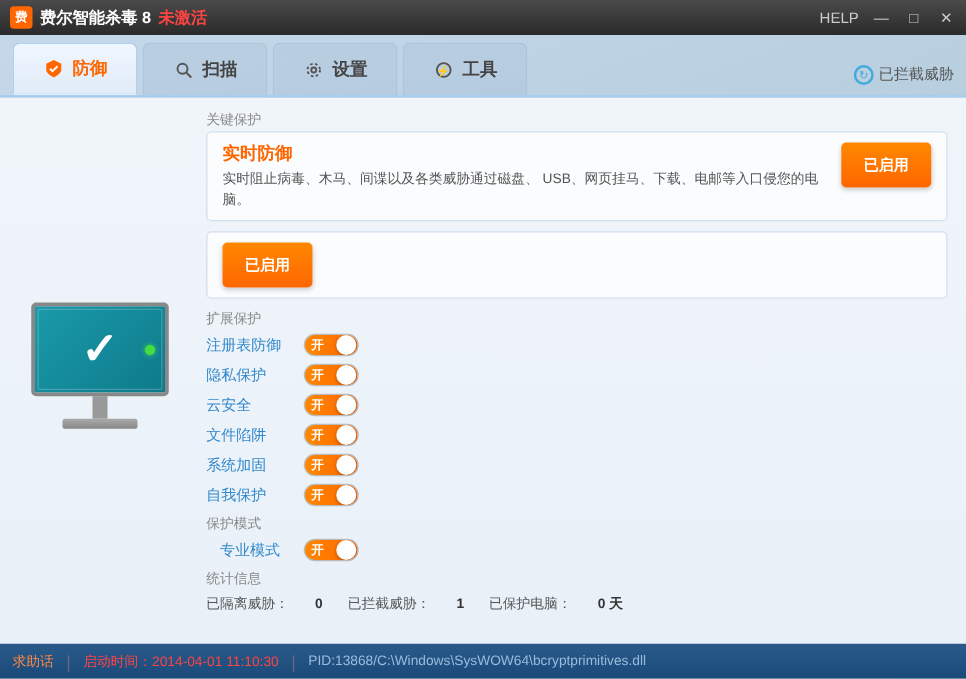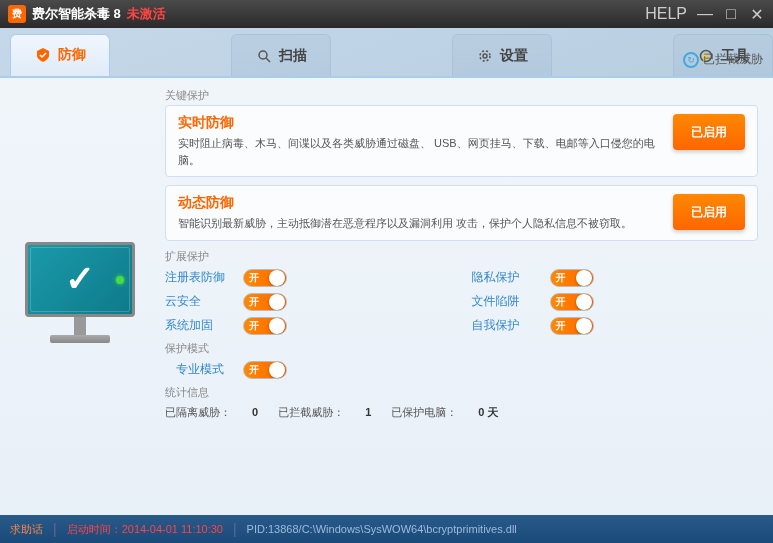--- a/index.html
+++ b/index.html
@@ -33,21 +33,21 @@
       width: 18px; height: 18px;
       background: #ff6600;
       border-radius: 3px;
       display: flex; align-items: center; justify-content: center;
       font-size: 10px; color: #fff; font-weight: bold;
     }
     .title-red { color: #ff4444; }
     .title-bar-right {
       display: flex; align-items: center; gap: 10px;
     }
-    .title-bar-right span { font-size: 16px; cursor: pointer; color: #ccc; }
+    .title-bar-right span { font-size: 12px; cursor: pointer; color: #ccc; }
     .win-btn {
       width: 16px; height: 14px;
       display: inline-flex; align-items: center; justify-content: center;
       cursor: pointer; font-size: 11px; color: #ccc;
     }
 
     
     .main-container {
       width: 773px;
       height: 515px;
@@ -58,21 +58,20 @@
 
     
     .tab-bar {
       height: 48px;
       display: flex;
       align-items: flex-end;
       padding-left: 10px;
       gap: 4px;
       background: transparent;
       position: relative;
-      justify-content: space-between;
     }
     .tab {
       height: 42px;
       min-width: 100px;
       padding: 0 20px;
       display: flex; align-items: center; justify-content: center; gap: 6px;
       border-radius: 6px 6px 0 0;
       cursor: pointer;
       font-size: 14px;
       font-weight: bold;
@@ -245,21 +244,21 @@
     .expand-section {
       margin-bottom: 6px;
     }
     .expand-title {
       color: #888;
       font-size: 11px;
       margin-bottom: 5px;
     }
     .toggle-grid {
       display: grid;
-      grid-template-columns: 1fr 1fr;
+      grid-template-columns: 1fr;
       gap: 6px 20px;
     }
     .toggle-row {
       display: flex;
       align-items: center;
       gap: 8px;
     }
     .toggle-label {
       color: #3388cc;
       font-size: 12px;
@@ -443,25 +442,20 @@
         <div class="protection-card">
           <div class="card-text">
             <div class="card-title">实时防御</div>
             <div class="card-desc">实时阻止病毒、木马、间谍以及各类威胁通过磁盘、
 USB、网页挂马、下载、电邮等入口侵您的电脑。</div>
           </div>
           <button class="btn-enabled">已启用</button>
         </div>
 
         <div class="protection-card">
-          <div class="card-text">
-            <div class="card-title">动态防御</div>
-            <div class="card-desc">智能识别最新威胁，主动抵御潜在恶意程序以及漏洞利用
-攻击，保护个人隐私信息不被窃取。</div>
-          </div>
           <button class="btn-enabled">已启用</button>
         </div>
 
         <div class="expand-section">
           <div class="expand-title">扩展保护</div>
           <div class="toggle-grid">
 
             <div class="toggle-row">
               <span class="toggle-label">注册表防御</span>
               <div class="toggle-switch toggle-on">

